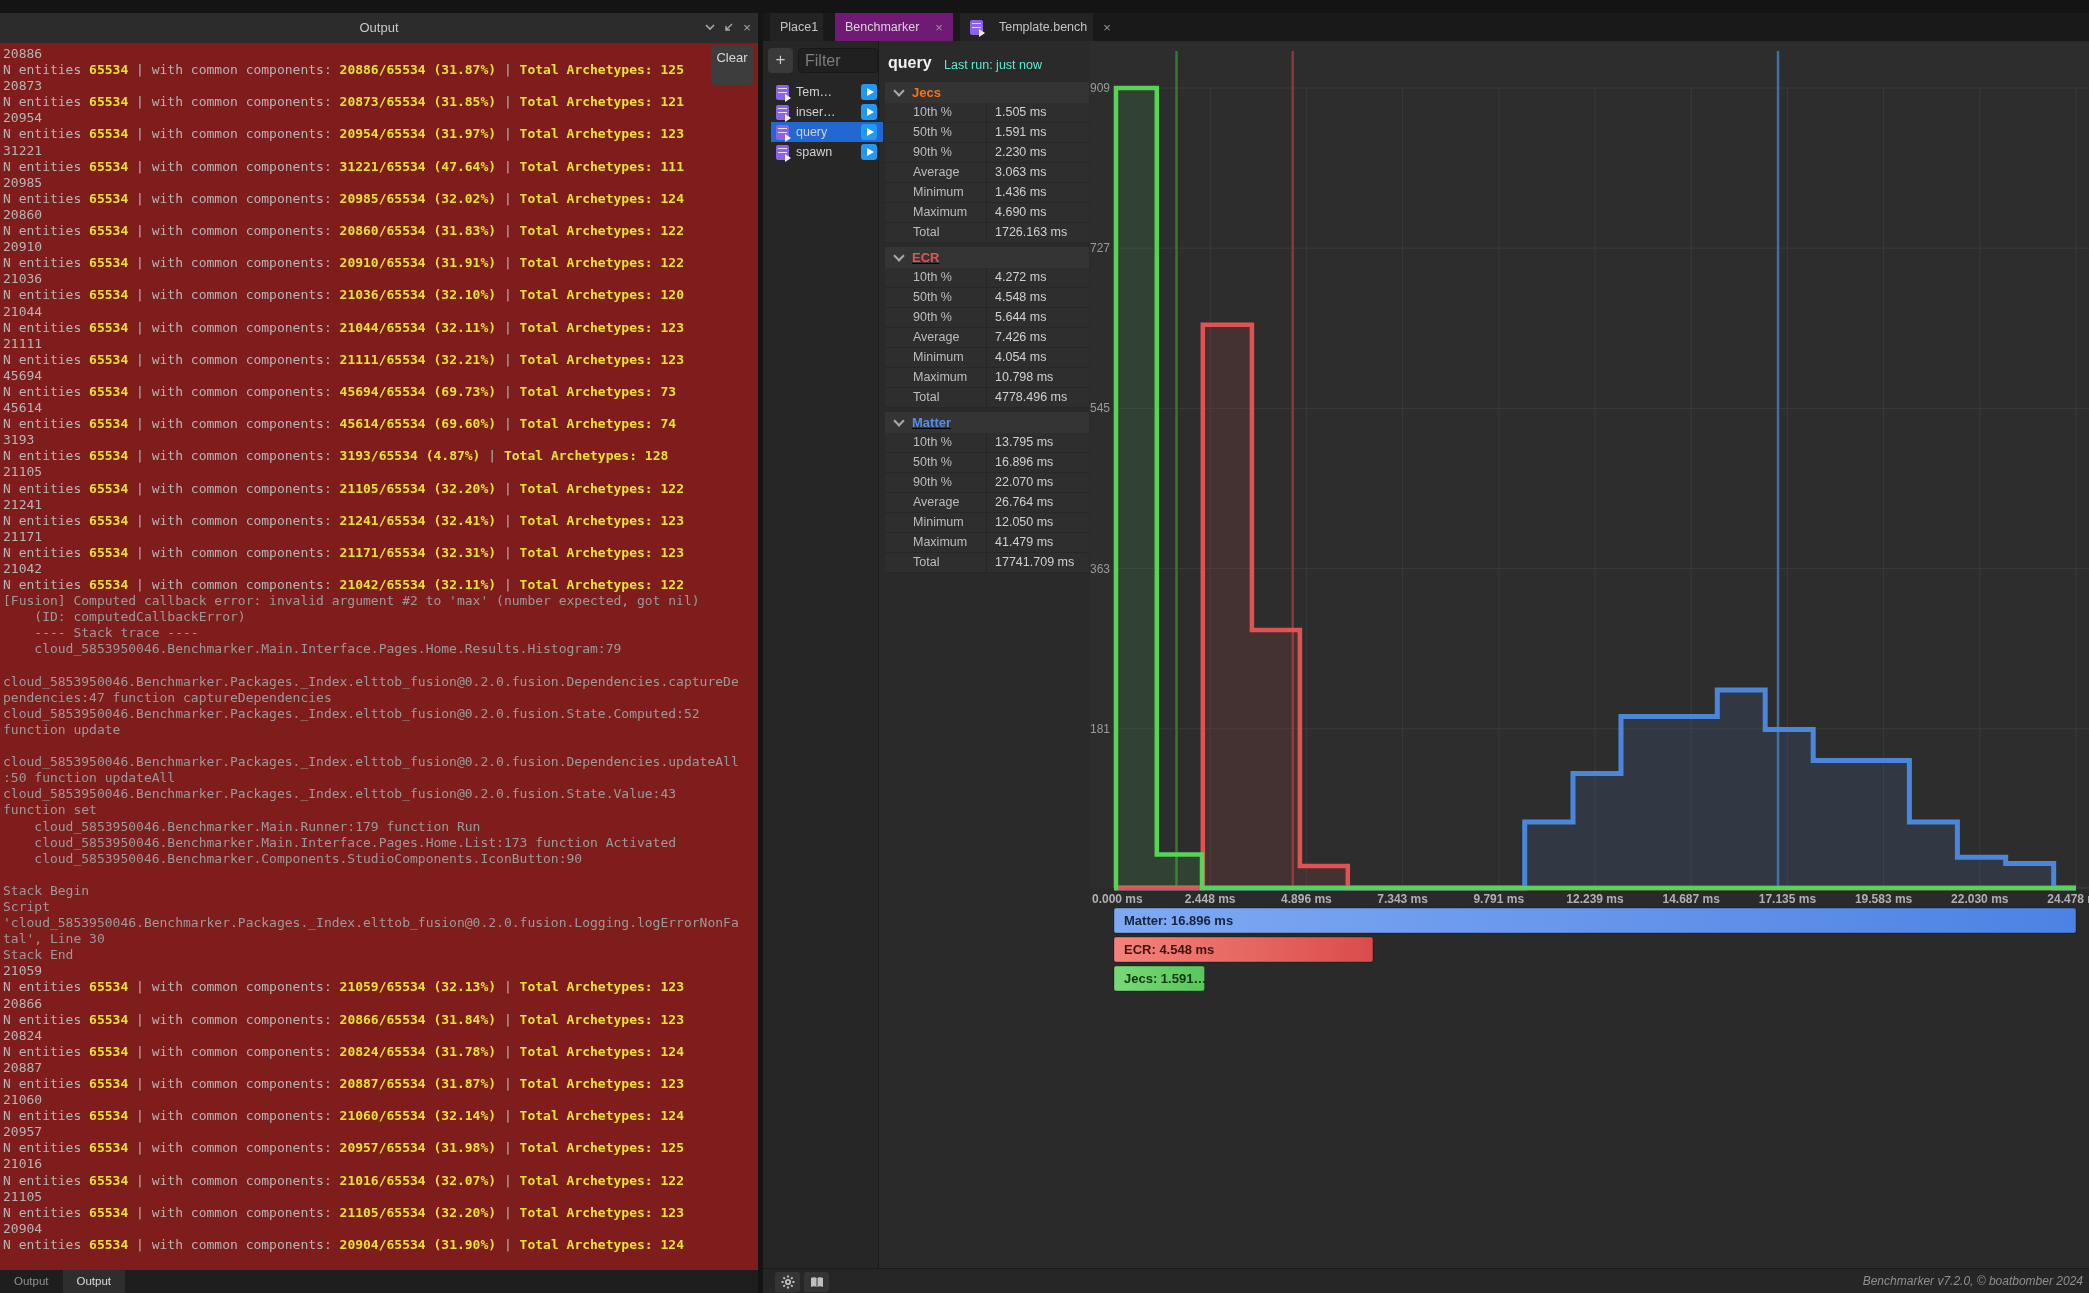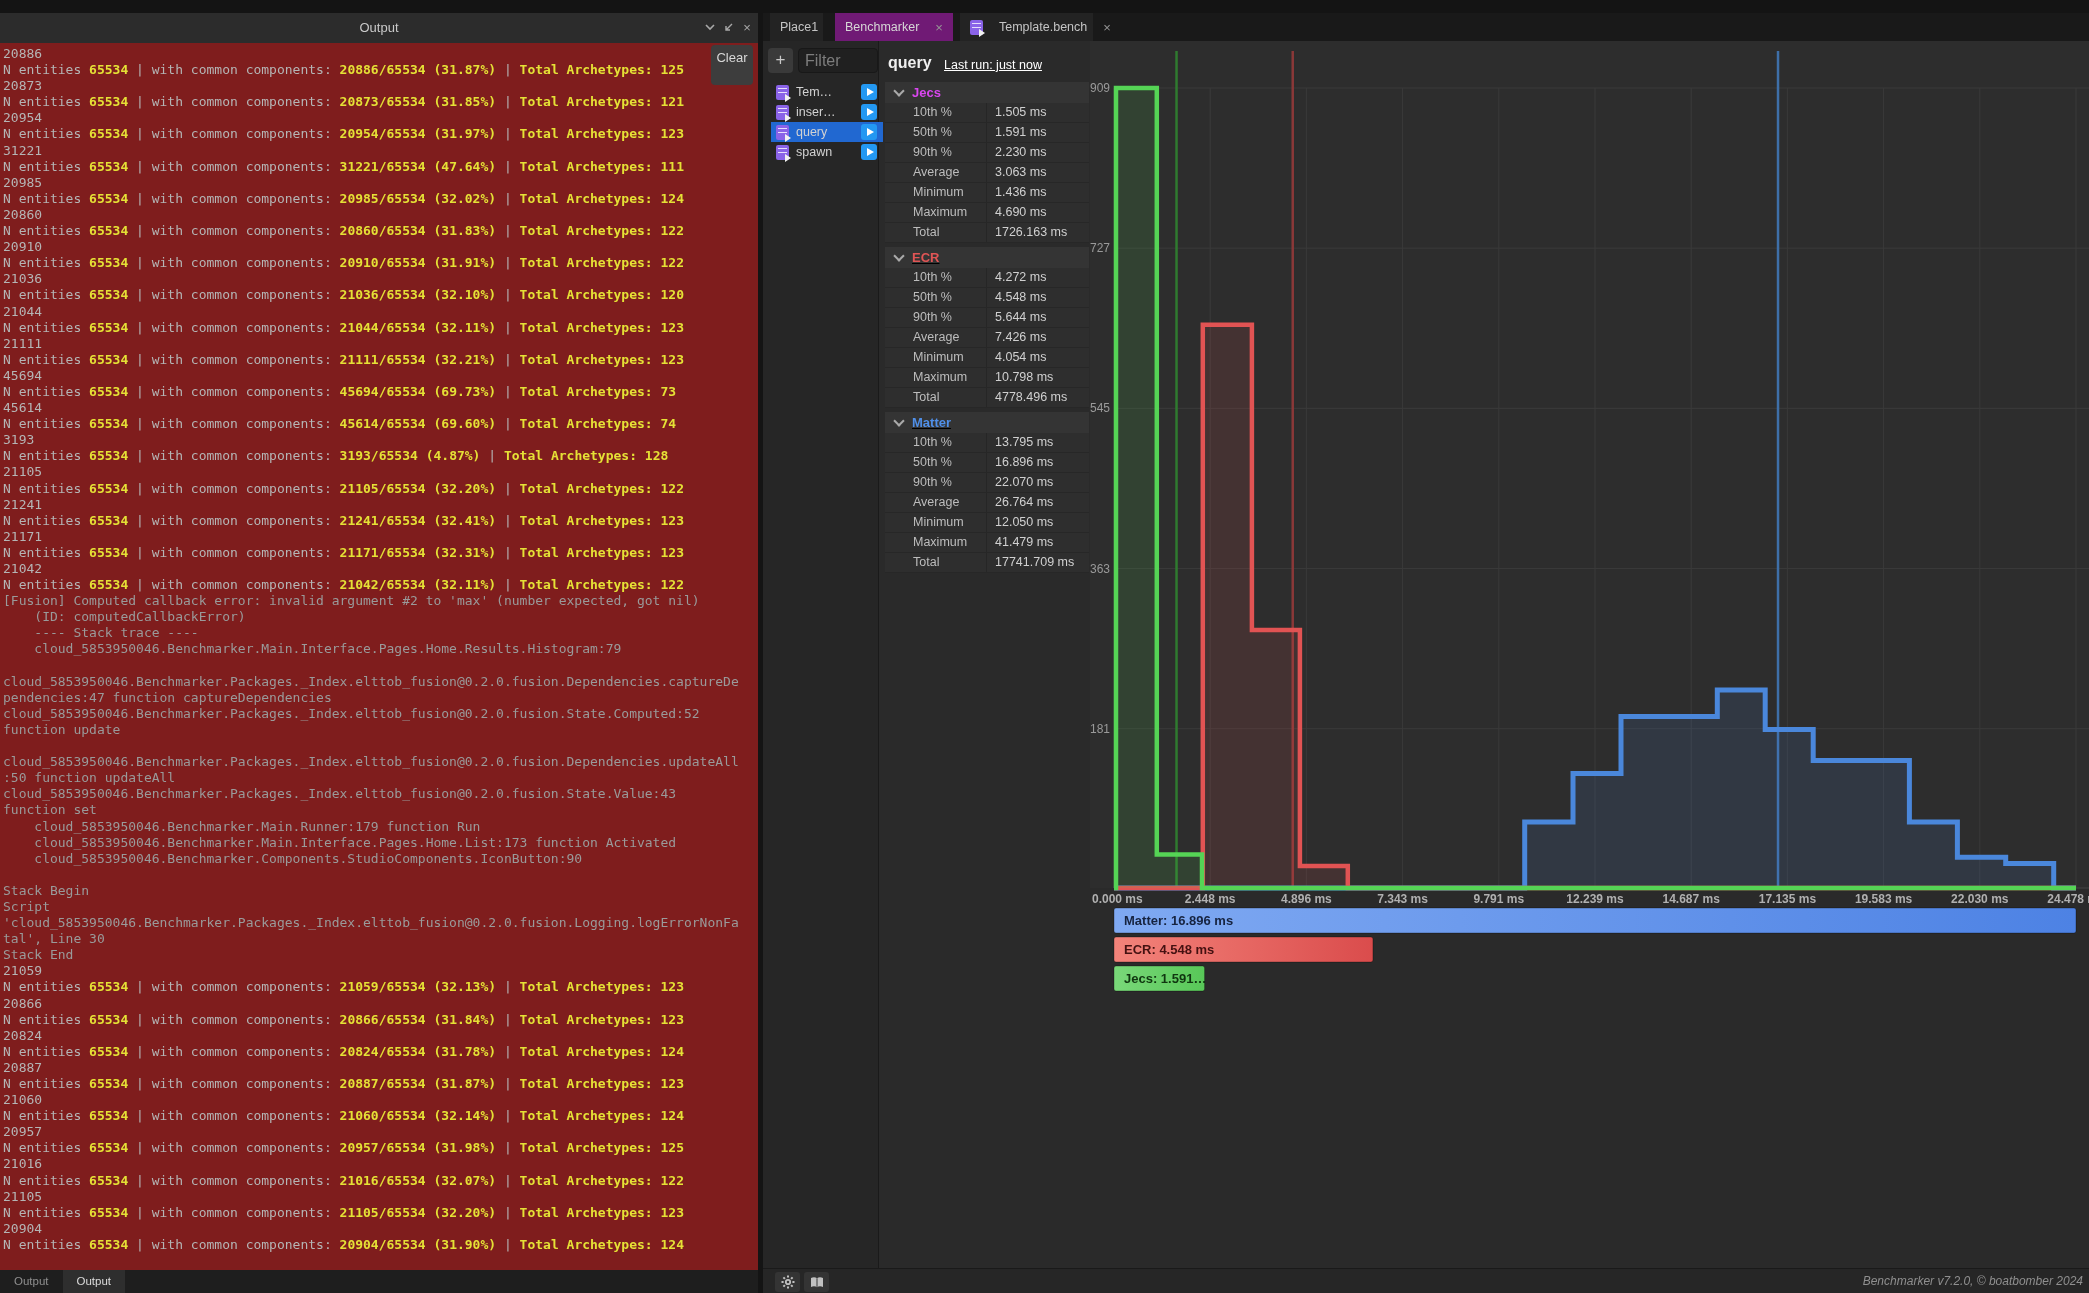--- a/index.html
+++ b/index.html
@@ -49,21 +49,21 @@
   .script-icon{position:relative;margin-left:5px;width:13px;height:15px;background:#8a63e8;border-radius:2px;flex:none;}
   .script-icon::before{content:"";position:absolute;left:2px;top:3px;width:9px;height:8px;
       background:repeating-linear-gradient(#e7defc 0 1.5px,transparent 1.5px 4px);}
   .script-icon::after{content:"";position:absolute;right:-2px;bottom:-2px;width:0;height:0;
       border-left:6px solid #f2f2f2;border-top:4px solid transparent;border-bottom:4px solid transparent;}
   .run-btn{position:absolute;right:6px;width:16px;height:16px;background:#2398f2;border-radius:3px;}
   .run-btn::after{content:"";position:absolute;left:6px;top:4px;width:0;height:0;
       border-left:7px solid #fff;border-top:4px solid transparent;border-bottom:4px solid transparent;}
   
   #res-title{position:absolute;left:125px;top:41px;font-size:16px;font-weight:bold;color:#f0f0f0;}
-  #res-lastrun{position:absolute;left:181px;top:45px;font-size:12.5px;color:#ffffff;text-decoration:underline;}
+  #res-lastrun{position:absolute;left:181px;top:45px;font-size:12.5px;color:#5eead4;}
   #stats{position:absolute;left:122px;top:69px;width:204px;}
   .stat-header{height:21px;background:#343434;display:flex;align-items:center;margin-top:0;}
   .stat-header.gap{margin-top:4px;text-decoration:underline;}
   .chev{width:6px;height:6px;border-right:2px solid #aaa;border-bottom:2px solid #aaa;
       transform:rotate(45deg);margin-left:10px;margin-top:-3px;flex:none;}
   .stat-name{margin-left:9px;font-size:13px;font-weight:bold;}
   .stat-row{height:20px;background:#2e2e2e;border-bottom:1px solid #272727;display:flex;box-sizing:border-box;}
   .stat-row .c1{width:102px;border-right:1px solid #262626;box-sizing:border-box;padding-left:28px;
       font-size:12.5px;color:#bdbdbd;line-height:19px;}
   .stat-row .c2{padding-left:8px;font-size:12.5px;color:#d0d0d0;line-height:19px;}
@@ -144,21 +144,21 @@
         <span class="lbl">spawn</span>
         <span class="run-btn"></span>
       </div>
     </div>
 
     <div id="res-title">query</div>
     <div id="res-lastrun">Last run: just now</div>
     <div id="stats">
         <div class="stat-header">
           <span class="chev"></span>
-          <span class="stat-name" style="color: #d946ef;">Jecs</span>
+          <span class="stat-name" style="color: #f97316;">Jecs</span>
         </div>
         <div class="stat-row">
           <div class="c1">10th %</div>
           <div class="c2">1.505 ms</div>
         </div>
         <div class="stat-row">
           <div class="c1">50th %</div>
           <div class="c2">1.591 ms</div>
         </div>
         <div class="stat-row">

